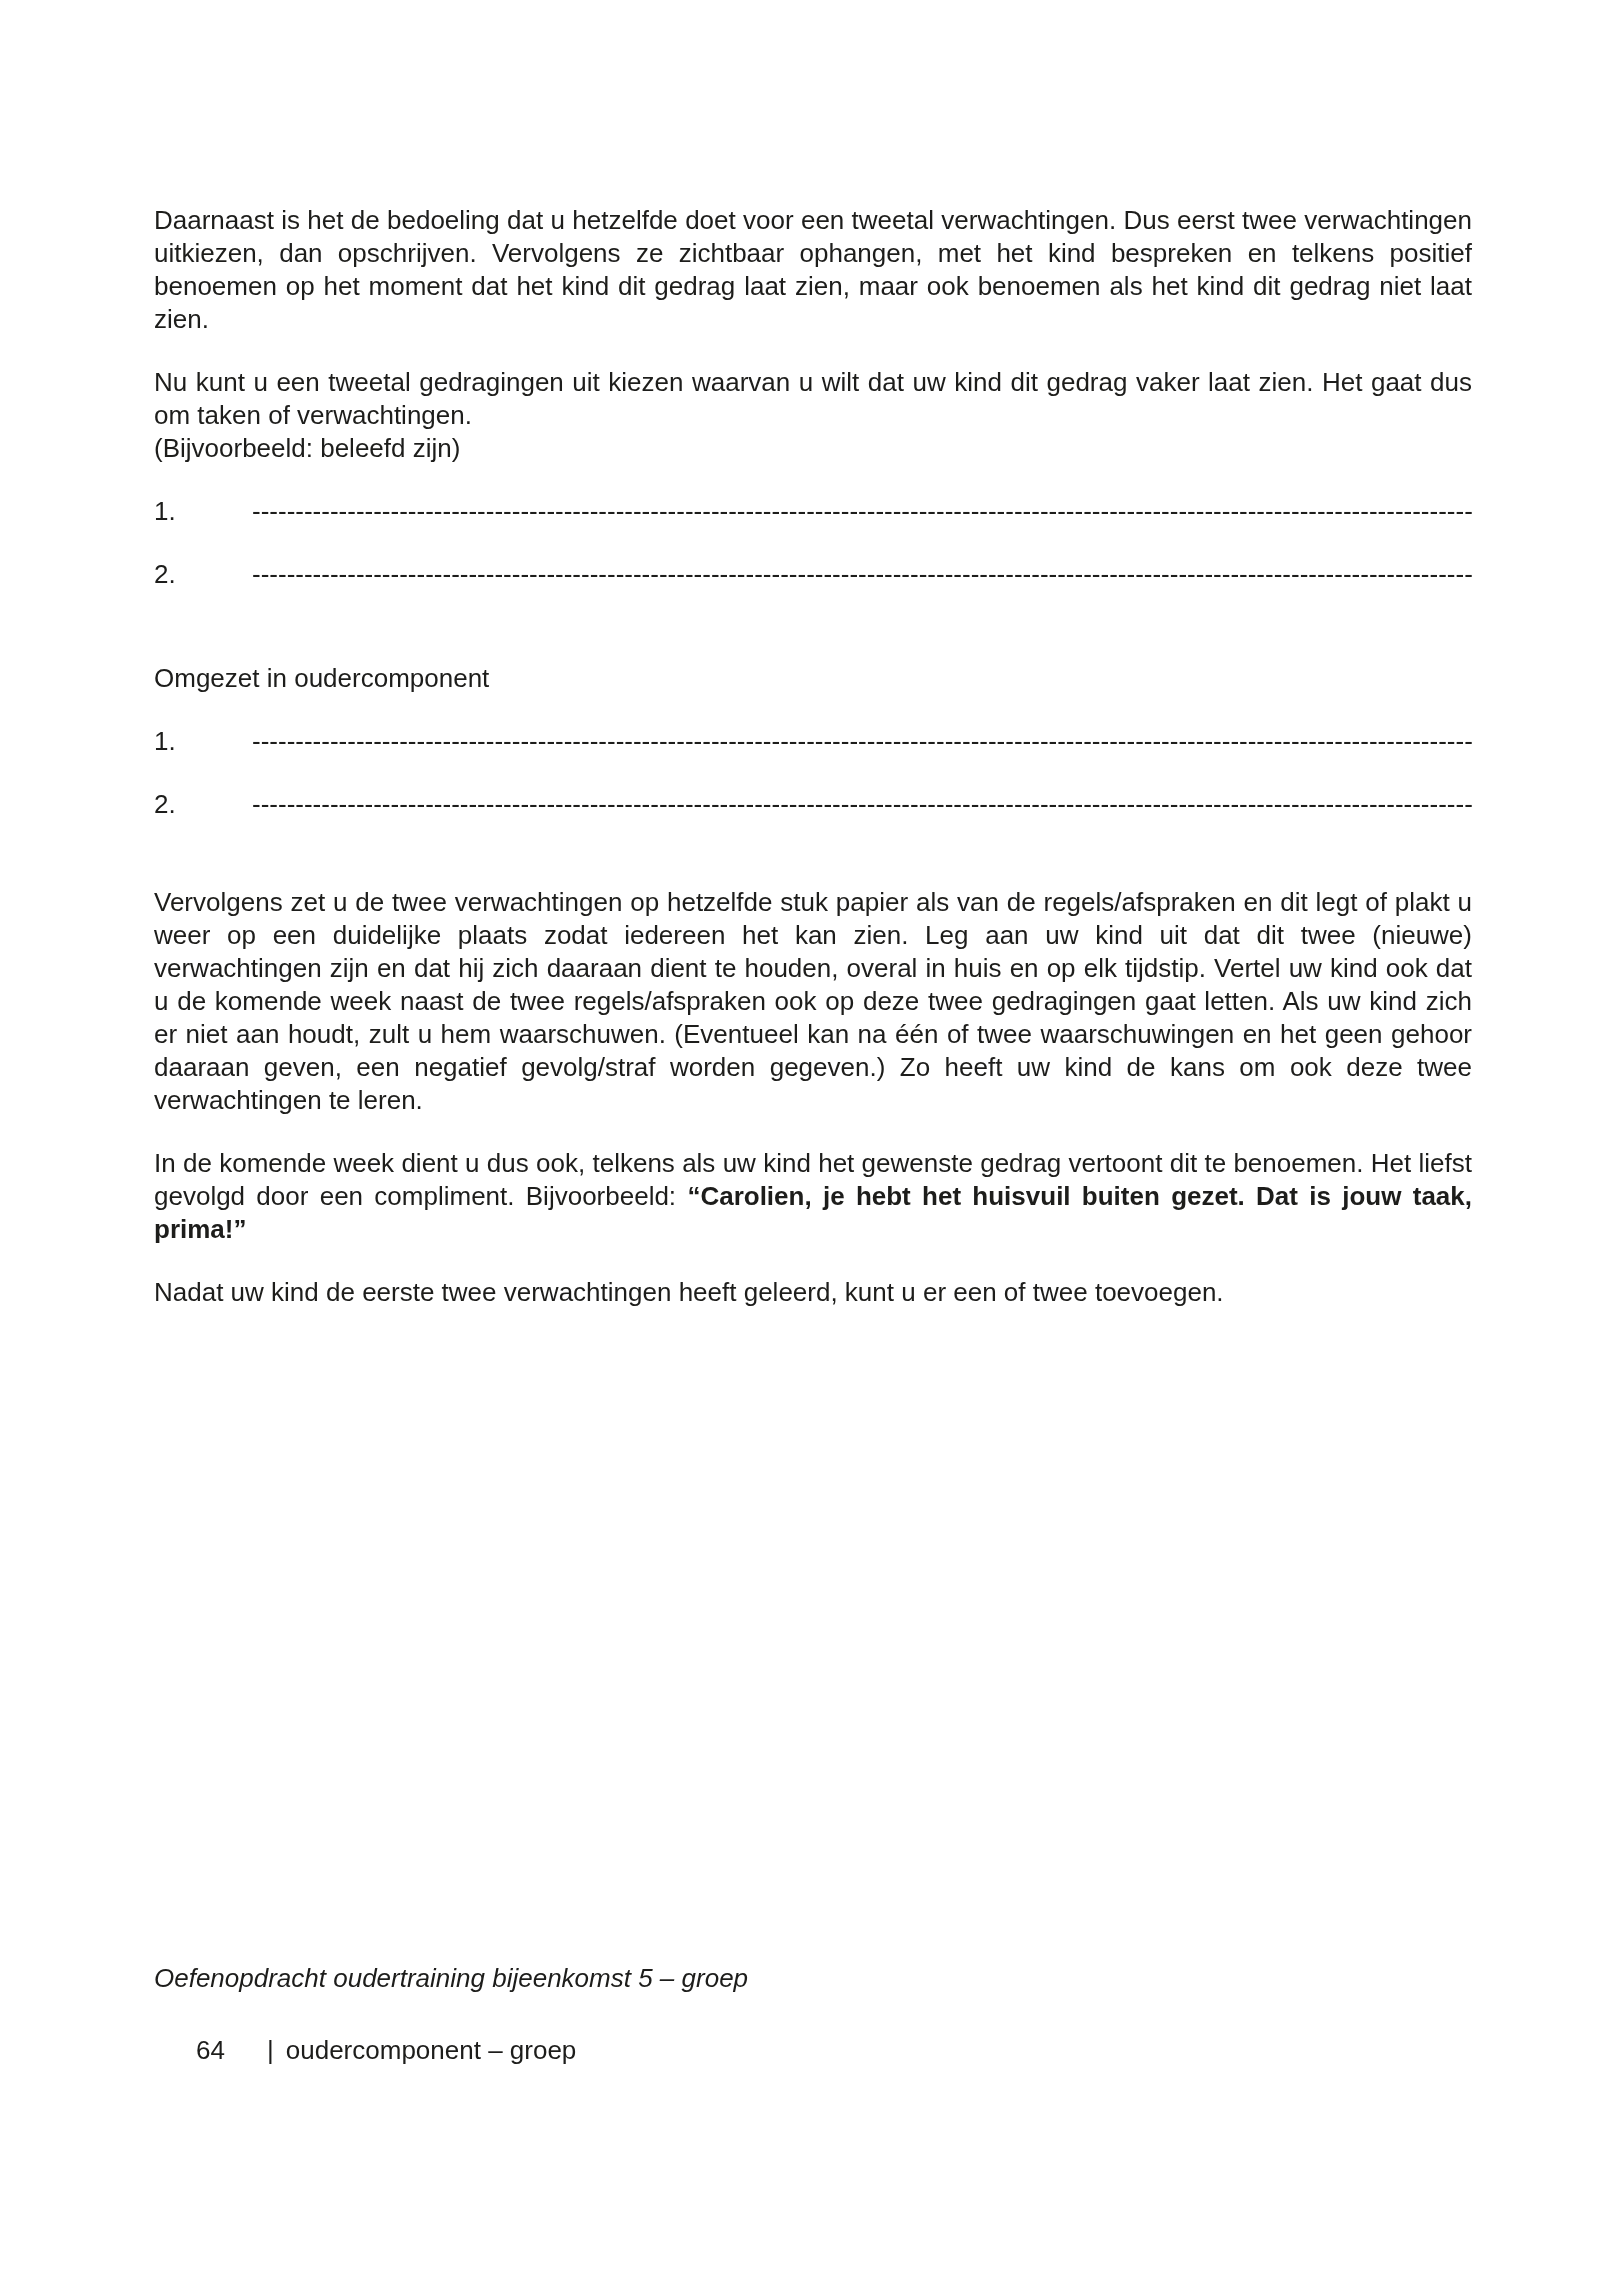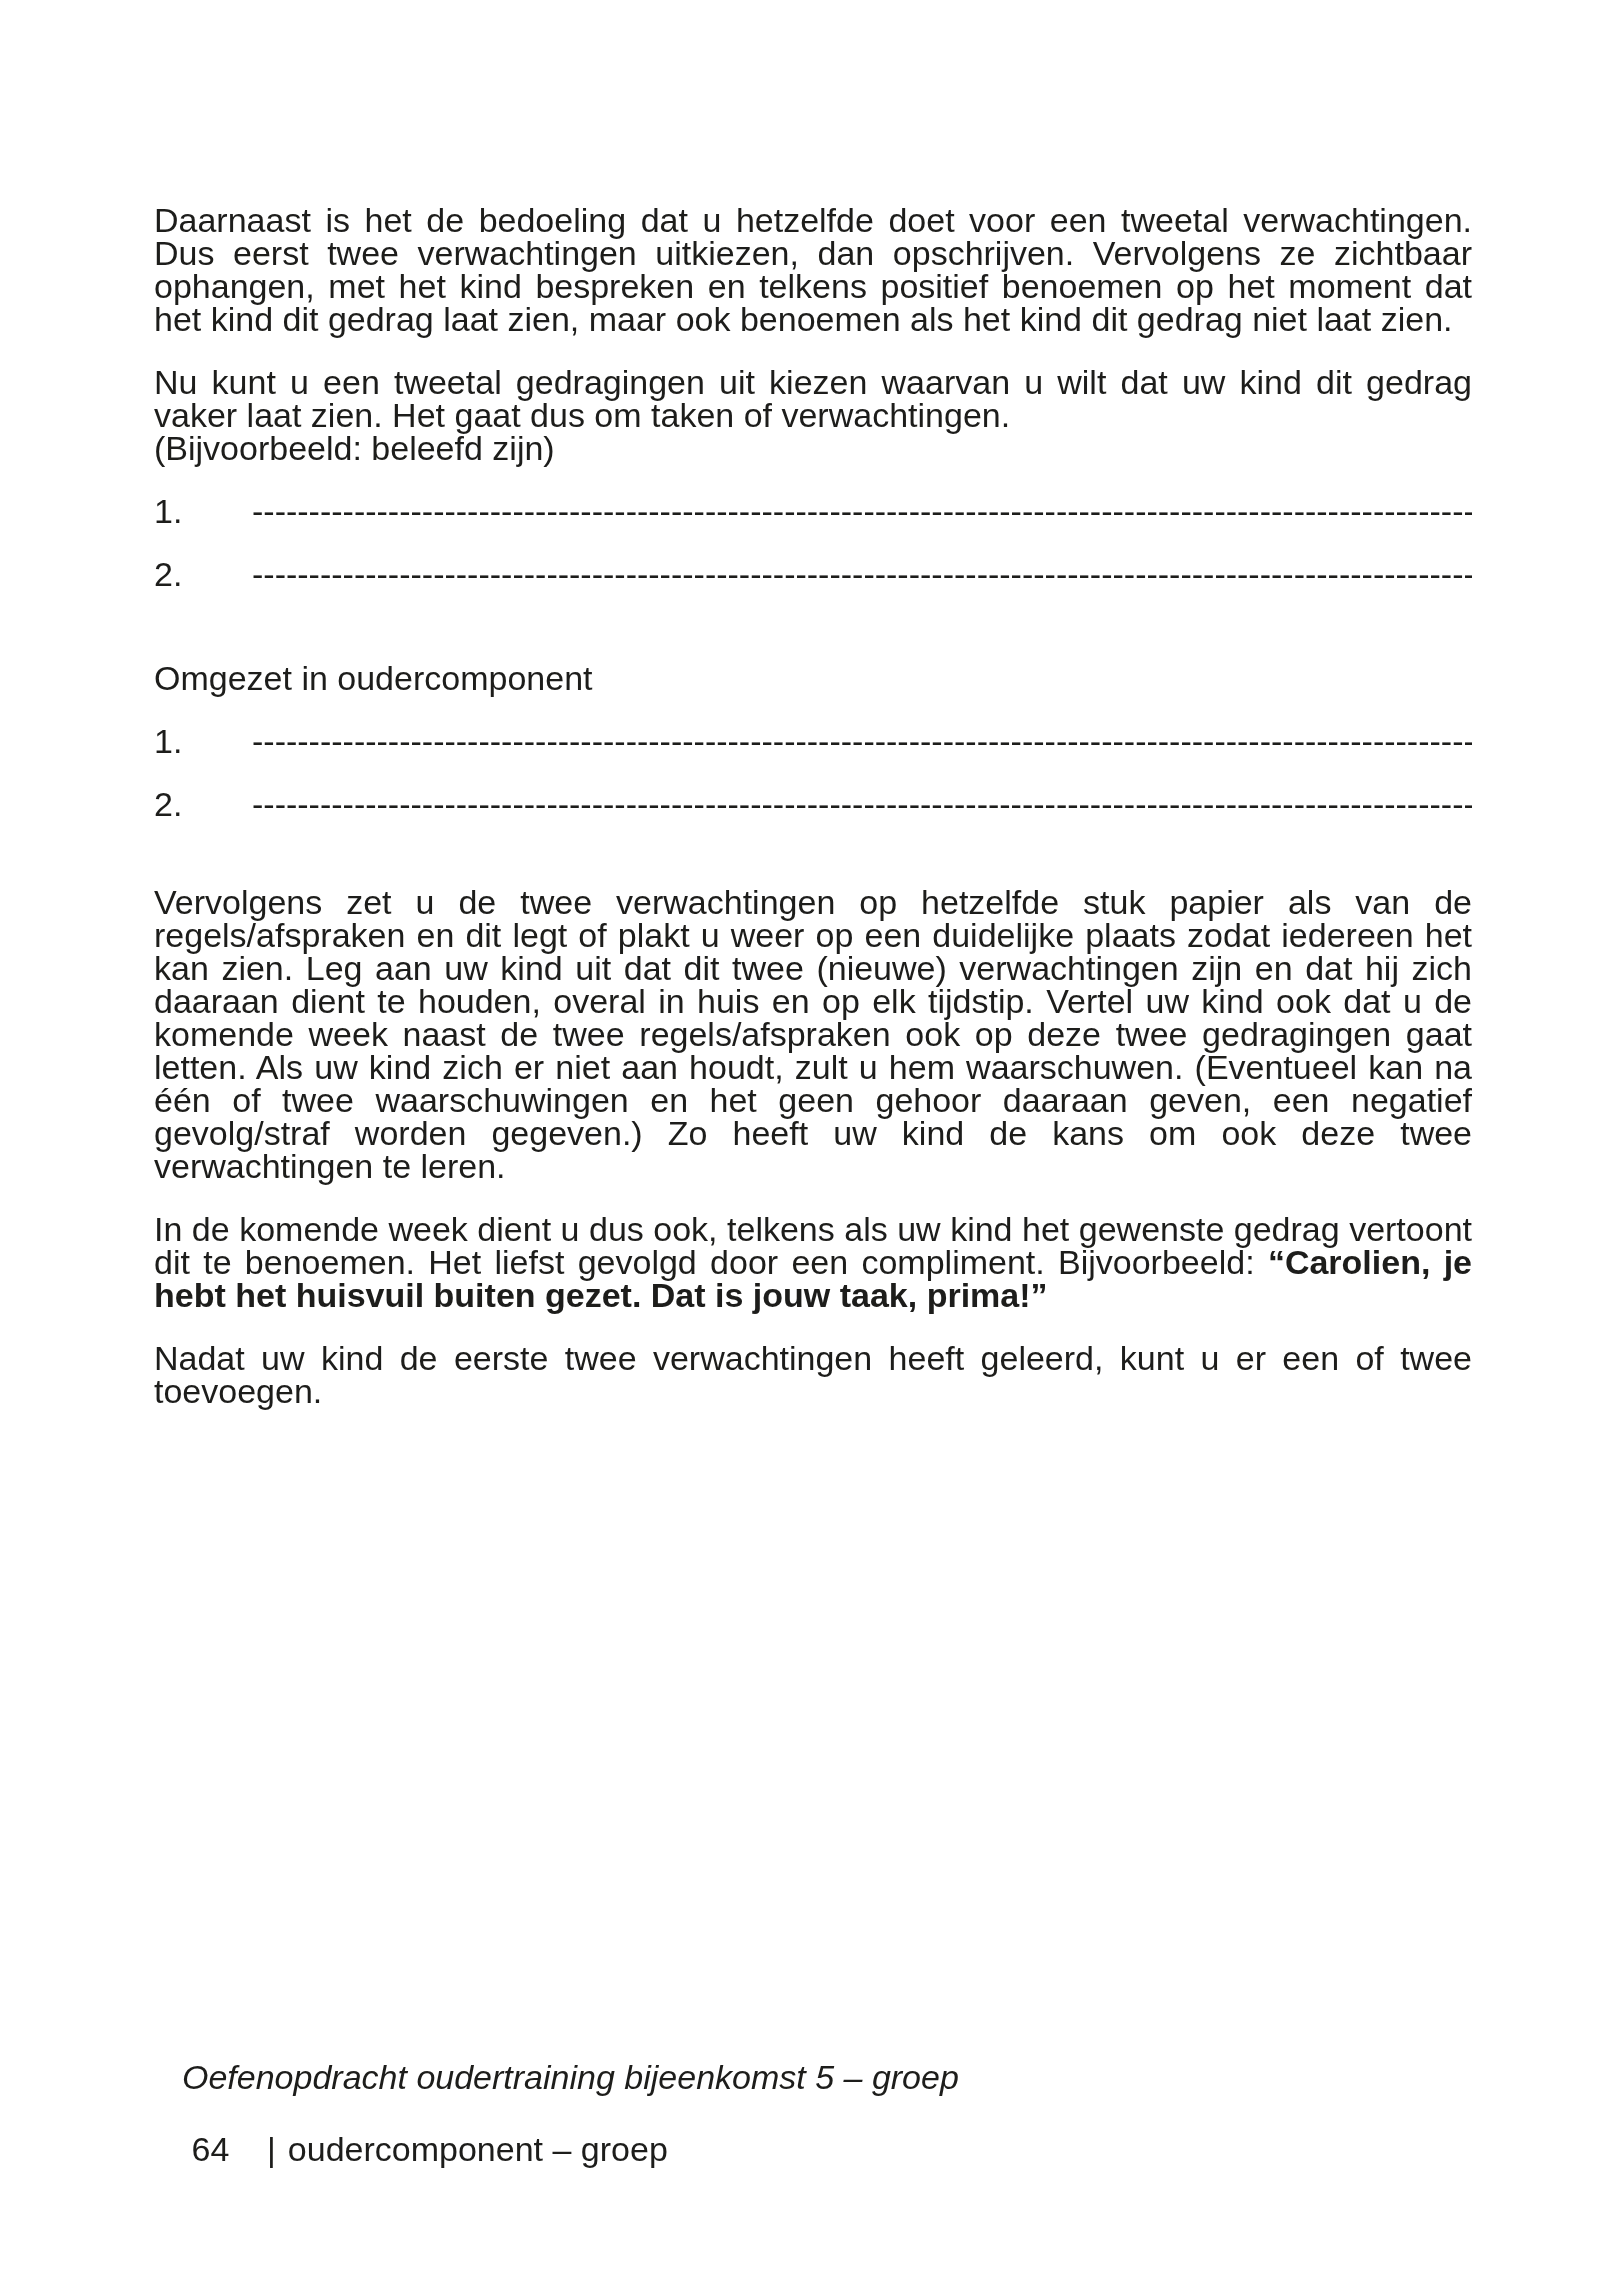--- a/index.html
+++ b/index.html
@@ -7,21 +7,21 @@
     padding: 0;
     background: #ffffff;
   }
   .page {
     position: relative;
     width: 1623px;
     height: 2295px;
     background: #ffffff;
     color: #1d1d1b;
     font-family: "Liberation Sans", sans-serif;
-    font-size: 34px;
+    font-size: 26px;
     line-height: 33px;
     overflow: hidden;
     box-sizing: border-box;
   }
   .content {
     position: absolute;
     left: 154px;
     right: 151px;
     top: 204px;
   }
@@ -40,21 +40,20 @@
     flex: 0 0 98px;
   }
   .dashes {
     flex: 1 1 auto;
     overflow: hidden;
     white-space: nowrap;
   }
   .bold { font-weight: bold; }
   .assignment {
     font-style: italic;
-    margin-left: 28px;
   }
   .pagefoot {
     display: flex;
     align-items: baseline;
   }
   .pagenum {
     flex: 0 0 113px;
   }
   .flabel {
     margin-left: 12px;

